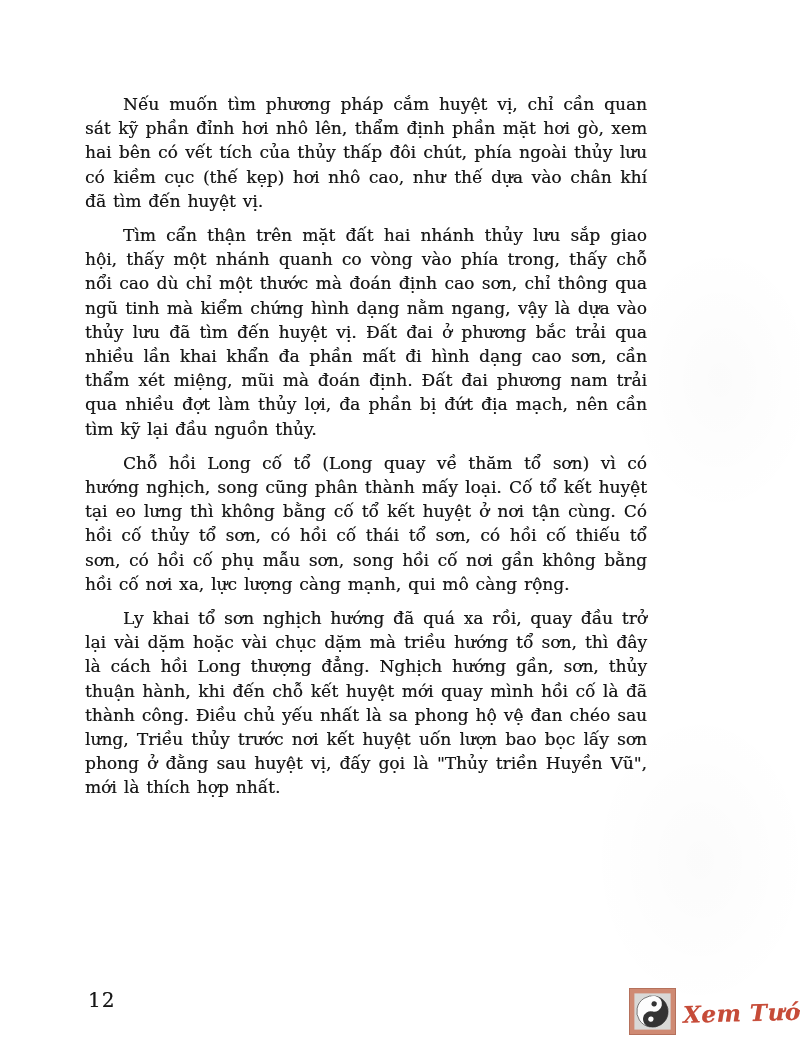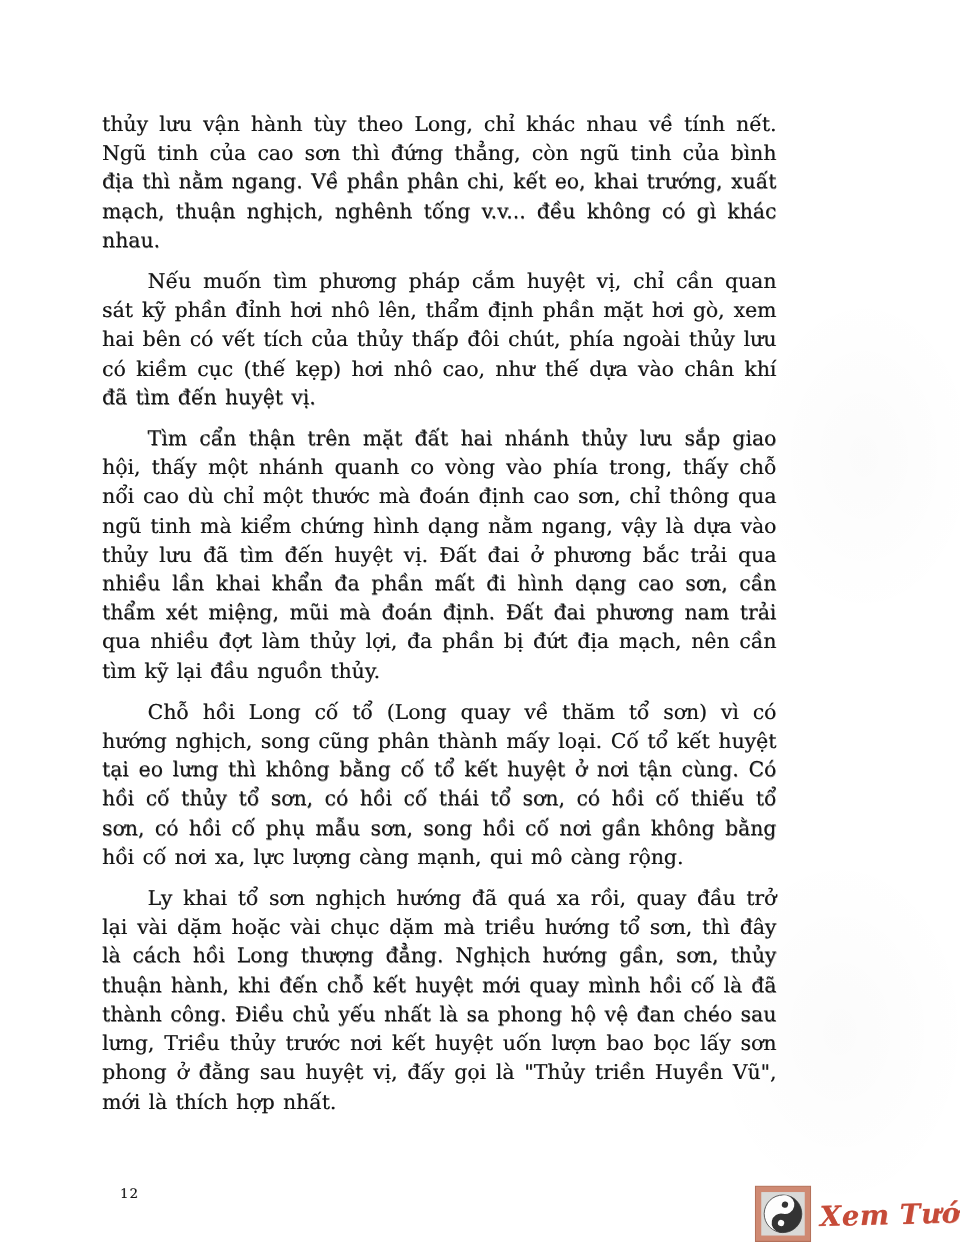--- a/index.html
+++ b/index.html
@@ -30,23 +30,23 @@
     word-spacing:1.5px;
     text-shadow:0.35px 0.35px 0.3px rgba(20,20,20,0.55);
   }
   .text-block p{
     margin:0 0 10px 0;
     text-indent:38px;
   }
   .text-block p.continuation{text-indent:0;}
   .page-number{
     position:absolute;
-    left:100px;top:988px;
+    left:88px;top:988px;
     color:var(--ink);
-    font-size:11px;
+    font-size:20px;
     letter-spacing:1px;
     text-shadow:0.3px 0.3px 0.2px rgba(20,20,20,0.5);
   }
   .watermark{
     position:absolute;
     left:629px;top:987px;
     height:48px;
     display:flex;align-items:center;gap:7px;
   }
   .watermark .logo{width:47px;height:47px;display:block;}
@@ -60,21 +60,20 @@
     white-space:nowrap;
     text-shadow:0.3px 0.3px 0.4px rgba(198,75,56,0.55);
   }
 </style>
 </head>
 <body>
 
 <div class="scan-page">
 
   <div class="text-block">
-    <p class="continuation">thủy lưu vận hành tùy theo Long, chỉ khác nhau về tính nết. Ngũ tinh của cao sơn thì đứng thẳng, còn ngũ tinh của bình địa thì nằm ngang. Về phần phân chi, kết eo, khai trướng, xuất mạch, thuận nghịch, nghênh tống v.v... đều không có gì khác nhau.</p>
     <p>Nếu muốn tìm phương pháp cắm huyệt vị, chỉ cần quan sát kỹ phần đỉnh hơi nhô lên, thẩm định phần mặt hơi gò, xem hai bên có vết tích của thủy thấp đôi chút, phía ngoài thủy lưu có kiềm cục (thế kẹp) hơi nhô cao, như thế dựa vào chân khí đã tìm đến huyệt vị.</p>
     <p>Tìm cẩn thận trên mặt đất hai nhánh thủy lưu sắp giao hội, thấy một nhánh quanh co vòng vào phía trong, thấy chỗ nổi cao dù chỉ một thước mà đoán định cao sơn, chỉ thông qua ngũ tinh mà kiểm chứng hình dạng nằm ngang, vậy là dựa vào thủy lưu đã tìm đến huyệt vị. Đất đai ở phương bắc trải qua nhiều lần khai khẩn đa phần mất đi hình dạng cao sơn, cần thẩm xét miệng, mũi mà đoán định. Đất đai phương nam trải qua nhiều đợt làm thủy lợi, đa phần bị đứt địa mạch, nên cần tìm kỹ lại đầu nguồn thủy.</p>
     <p>Chỗ hồi Long cố tổ (Long quay về thăm tổ sơn) vì có hướng nghịch, song cũng phân thành mấy loại. Cố tổ kết huyệt tại eo lưng thì không bằng cố tổ kết huyệt ở nơi tận cùng. Có hồi cố thủy tổ sơn, có hồi cố thái tổ sơn, có hồi cố thiếu tổ sơn, có hồi cố phụ mẫu sơn, song hồi cố nơi gần không bằng hồi cố nơi xa, lực lượng càng mạnh, qui mô càng rộng.</p>
     <p>Ly khai tổ sơn nghịch hướng đã quá xa rồi, quay đầu trở lại vài dặm hoặc vài chục dặm mà triều hướng tổ sơn, thì đây là cách hồi Long thượng đẳng. Nghịch hướng gần, sơn, thủy thuận hành, khi đến chỗ kết huyệt mới quay mình hồi cố là đã thành công. Điều chủ yếu nhất là sa phong hộ vệ đan chéo sau lưng, Triều thủy trước nơi kết huyệt uốn lượn bao bọc lấy sơn phong ở đằng sau huyệt vị, đấy gọi là "Thủy triền Huyền Vũ", mới là thích hợp nhất.</p>
   </div>
 
   <div class="page-number">12</div>
 
   <div class="watermark">
     <svg class="logo" viewBox="-24 -24 48 48" xmlns="http://www.w3.org/2000/svg">

